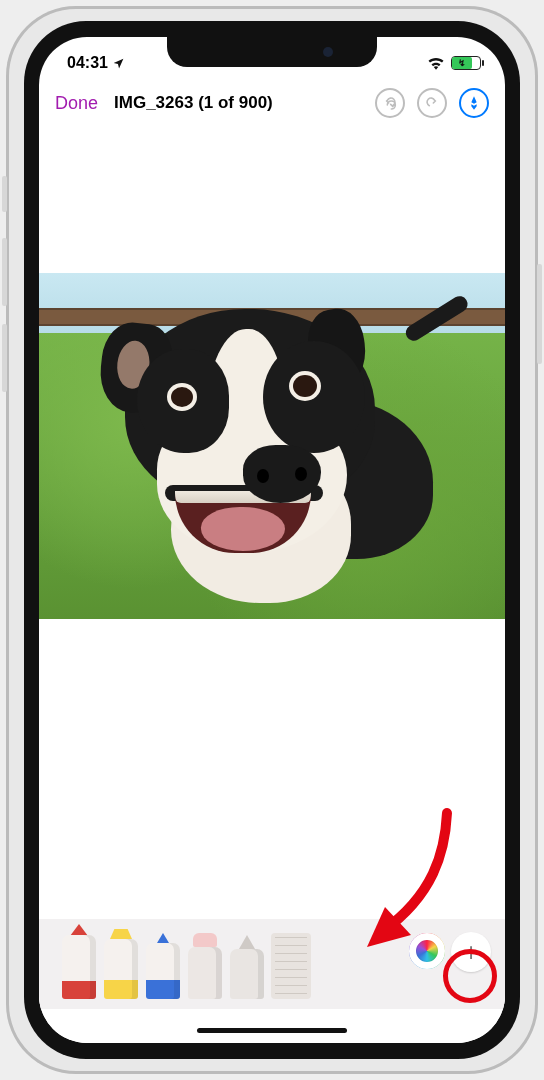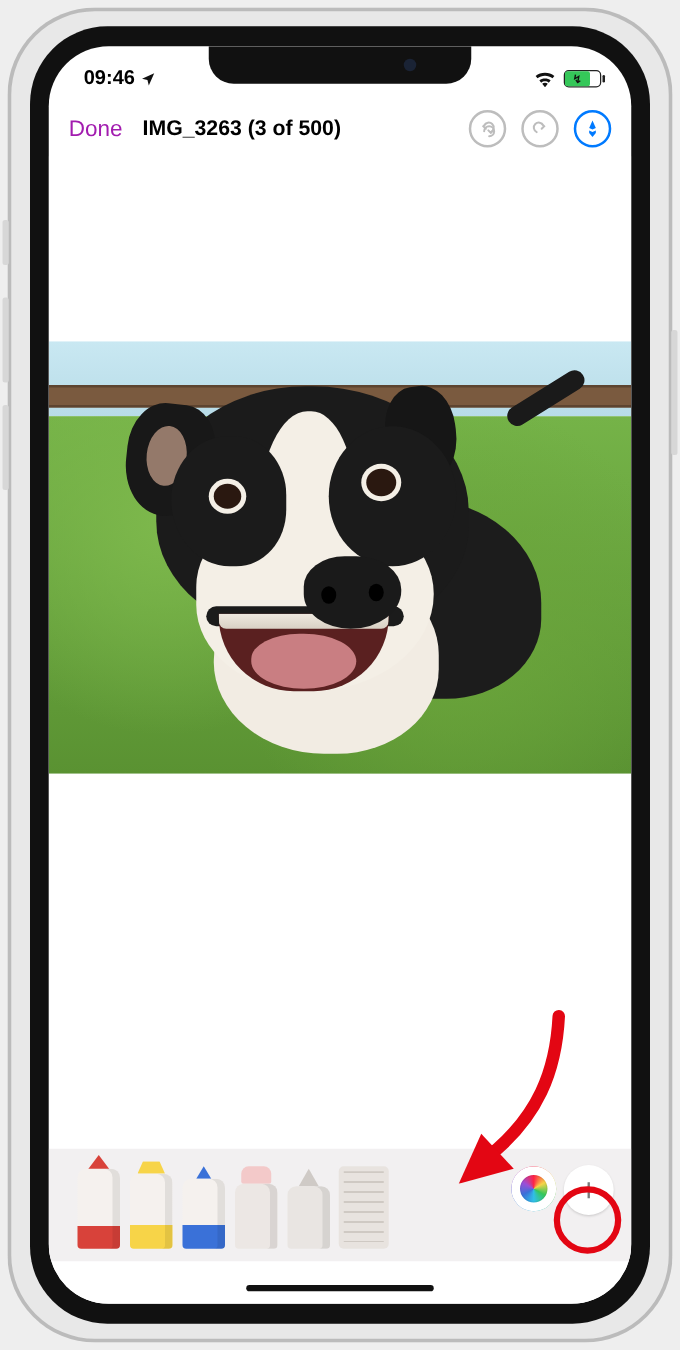--- a/index.html
+++ b/index.html
@@ -207,21 +207,21 @@
   <span class="side-btn sb-l2"></span>
   <span class="side-btn sb-l3"></span>
   <span class="side-btn sb-r1"></span>
 
   <div class="phone-bezel">
     <div class="screen">
       <div class="notch"></div>
 
       <div class="status-bar">
         <div class="status-left">
-          <span>09:46</span>
+          <span>04:31</span>
           <span class="loc-icon">
             <svg width="13" height="13" viewBox="0 0 24 24">
                 <path fill="#111" d="M3 11l18-8-8 18-2-8-8-2z"></path>
               </svg>
           </span>
         </div>
         <div class="status-right">
           <span class="wifi-icon">
             <svg width="18" height="14" viewBox="0 0 24 18">
                 <path fill="#111" d="M12 18l-3-3.6c1.7-1.5 4.3-1.5 6 0L12 18zm-6-7.2C9 8 15 8 18 10.8l-2 2.4c-2.2-1.9-5.8-1.9-8 0l-2-2.4zM2 6C7.5 1.3 16.5 1.3 22 6l-2 2.4C15.6 4.8 8.4 4.8 4 8.4L2 6z"></path>
@@ -230,21 +230,21 @@
           <span class="battery-pill">
             <span class="battery-fill">
                 <span class="bolt">↯</span>
               </span>
           </span>
         </div>
       </div>
 
       <div class="nav-bar">
         <span class="done-btn">Done</span>
-        <span class="nav-title">IMG_3263 (3 of 500)</span>
+        <span class="nav-title">IMG_3263 (1 of 900)</span>
         <span class="nav-spacer"></span>
         <span class="nav-circle">
           <svg width="16" height="16" viewBox="0 0 24 24">
               <path fill="none" stroke="#bdbdbd" stroke-width="2.4" stroke-linecap="round" d="M16 15a6 6 0 1 0-6 6M5 14l3 3 3-3" transform="scale(-1,1) translate(-24,0)"></path>
           <path fill="none" stroke="#bdbdbd" stroke-width="2.4" stroke-linecap="round" d="M8 8a6 6 0 1 1 8 8M10 6l-3 3 3 3"></path>
             </svg>
         </span>
         <span class="nav-circle">
           <svg width="16" height="16" viewBox="0 0 24 24">
               <path fill="none" stroke="#bdbdbd" stroke-width="2.4" stroke-linecap="round" d="M16 8a6 6 0 1 0-8 8M14 6l3 3-3 3"></path>

